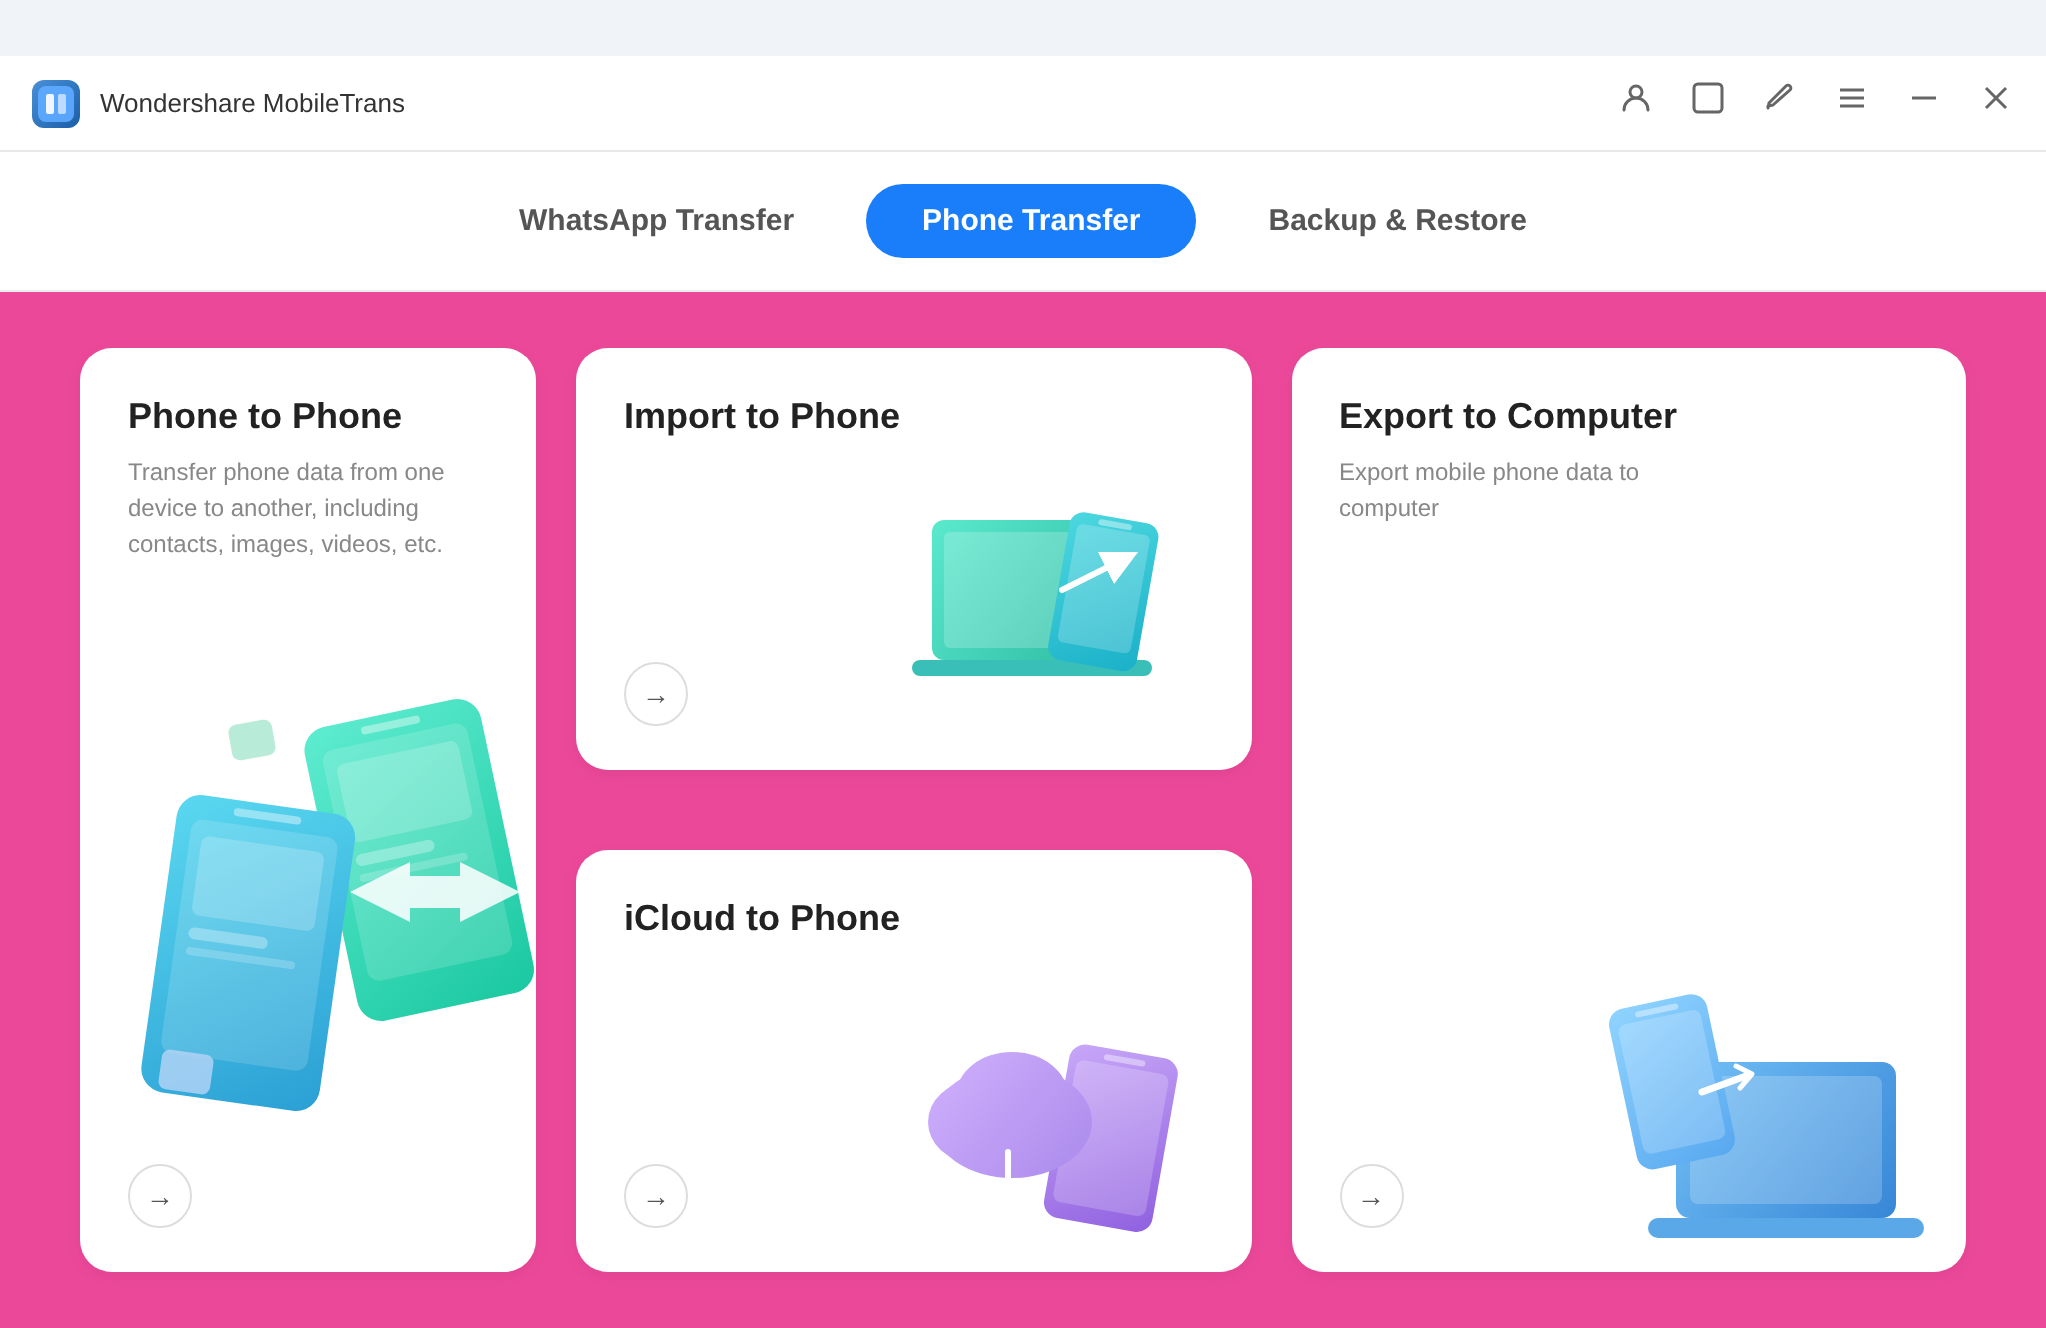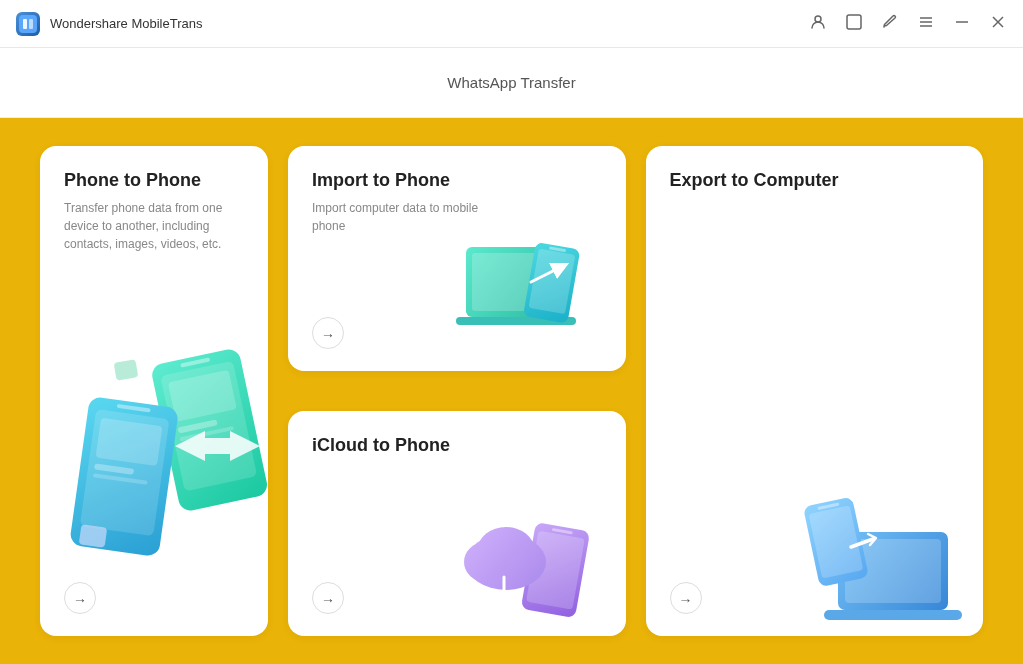--- a/index.html
+++ b/index.html
@@ -16,20 +16,21 @@
     
     .title-bar {
       display: flex;
       align-items: center;
       justify-content: space-between;
       background: #ffffff;
       padding: 0 16px;
       height: 48px;
       border-bottom: 1px solid #e8e8e8;
       flex-shrink: 0;
+      margin-top: 28px;
     }
     .title-bar-left {
       display: flex;
       align-items: center;
       gap: 10px;
     }
     .app-icon {
       width: 24px;
       height: 24px;
       border-radius: 6px;
@@ -66,40 +67,40 @@
       justify-content: center;
       align-items: center;
       gap: 8px;
       border-bottom: 1px solid #eeeeee;
       flex-shrink: 0;
     }
     .nav-tab {
       padding: 10px 28px;
       border-radius: 30px;
       font-size: 15px;
-      font-weight: 400;
+      font-weight: 700;
       cursor: pointer;
       border: none;
       background: transparent;
       color: #555;
       transition: all 0.2s;
       text-align: center;
     }
     .nav-tab.active {
       background: #1a7efb;
       color: #ffffff;
     }
 
     
     .main-content {
       flex: 1;
       padding: 28px 40px;
       display: flex;
       gap: 20px;
-      background: #eab308;
+      background: #ec4899;
       overflow: hidden;
     }
     .card-column-right {
       flex: 1;
       display: flex;
       flex-direction: column;
       gap: 4px;
     }
 
     .card {
@@ -205,20 +206,22 @@
       <svg width="18" height="18" viewBox="0 0 18 18" fill="none">
           <line x1="4" y1="4" x2="14" y2="14" stroke="#666" stroke-width="1.5"></line>
           <line x1="14" y1="4" x2="4" y2="14" stroke="#666" stroke-width="1.5"></line>
         </svg>
     </span>
   </div>
 </div>
 
 <div class="nav-bar">
   <button class="nav-tab">WhatsApp Transfer</button>
+  <button class="nav-tab active">Phone Transfer</button>
+  <button class="nav-tab">Backup &amp; Restore</button>
 </div>
 
 <div class="main-content">
 
   <div class="card card-large">
     <div class="card-title">Phone to Phone</div>
     <div class="card-desc">Transfer phone data from one device to another, including contacts, images, videos, etc.</div>
 
     <div style="position:absolute; bottom:50px; left:20px; right:0; height:240px; pointer-events:none;">
       <svg width="280" height="240" viewBox="0 0 280 240" fill="none" xmlns="http://www.w3.org/2000/svg">
@@ -263,21 +266,20 @@
         <rect x="20" y="180" width="26" height="20" rx="4" fill="#b8d4f8" opacity="0.8" transform="rotate(8,33,190)"></rect>
       </svg>
     </div>
     <div class="card-arrow">→</div>
   </div>
 
   <div class="card-column-right">
 
     <div class="card card-small" style="position:relative; overflow:hidden;">
       <div class="card-title">Import to Phone</div>
-      <div class="card-desc">Import computer data to mobile phone</div>
 
       <div style="position:absolute; right:10px; bottom:5px; pointer-events:none;">
         <svg width="170" height="140" viewBox="0 0 170 140" fill="none" xmlns="http://www.w3.org/2000/svg">
 
           <g transform="translate(20,15)">
             <rect x="0" y="10" width="100" height="70" rx="6" fill="url(#laptopGrad)"></rect>
             <rect x="6" y="16" width="88" height="58" rx="3" fill="rgba(255,255,255,0.2)"></rect>
             <rect x="-10" y="80" width="120" height="8" rx="4" fill="#3abfb8"></rect>
           </g>
 
@@ -340,20 +342,21 @@
         </svg>
       </div>
       <div class="card-arrow">→</div>
     </div>
 
   </div>
 
   <div style="flex:1; display:flex; flex-direction:column;">
     <div class="card" style="flex:1; position:relative; overflow:hidden;">
       <div class="card-title">Export to Computer</div>
+      <div class="card-desc">Export mobile phone data to computer</div>
 
       <div style="position:absolute; right:10px; bottom:5px; pointer-events:none;">
         <svg width="190" height="160" viewBox="0 0 190 160" fill="none" xmlns="http://www.w3.org/2000/svg">
 
           <g transform="translate(55,50)">
             <rect x="0" y="15" width="110" height="78" rx="7" fill="url(#laptopExport)"></rect>
             <rect x="7" y="22" width="96" height="64" rx="4" fill="rgba(255,255,255,0.2)"></rect>
             <rect x="-14" y="93" width="138" height="10" rx="5" fill="#5aa8e8"></rect>
           </g>
 

